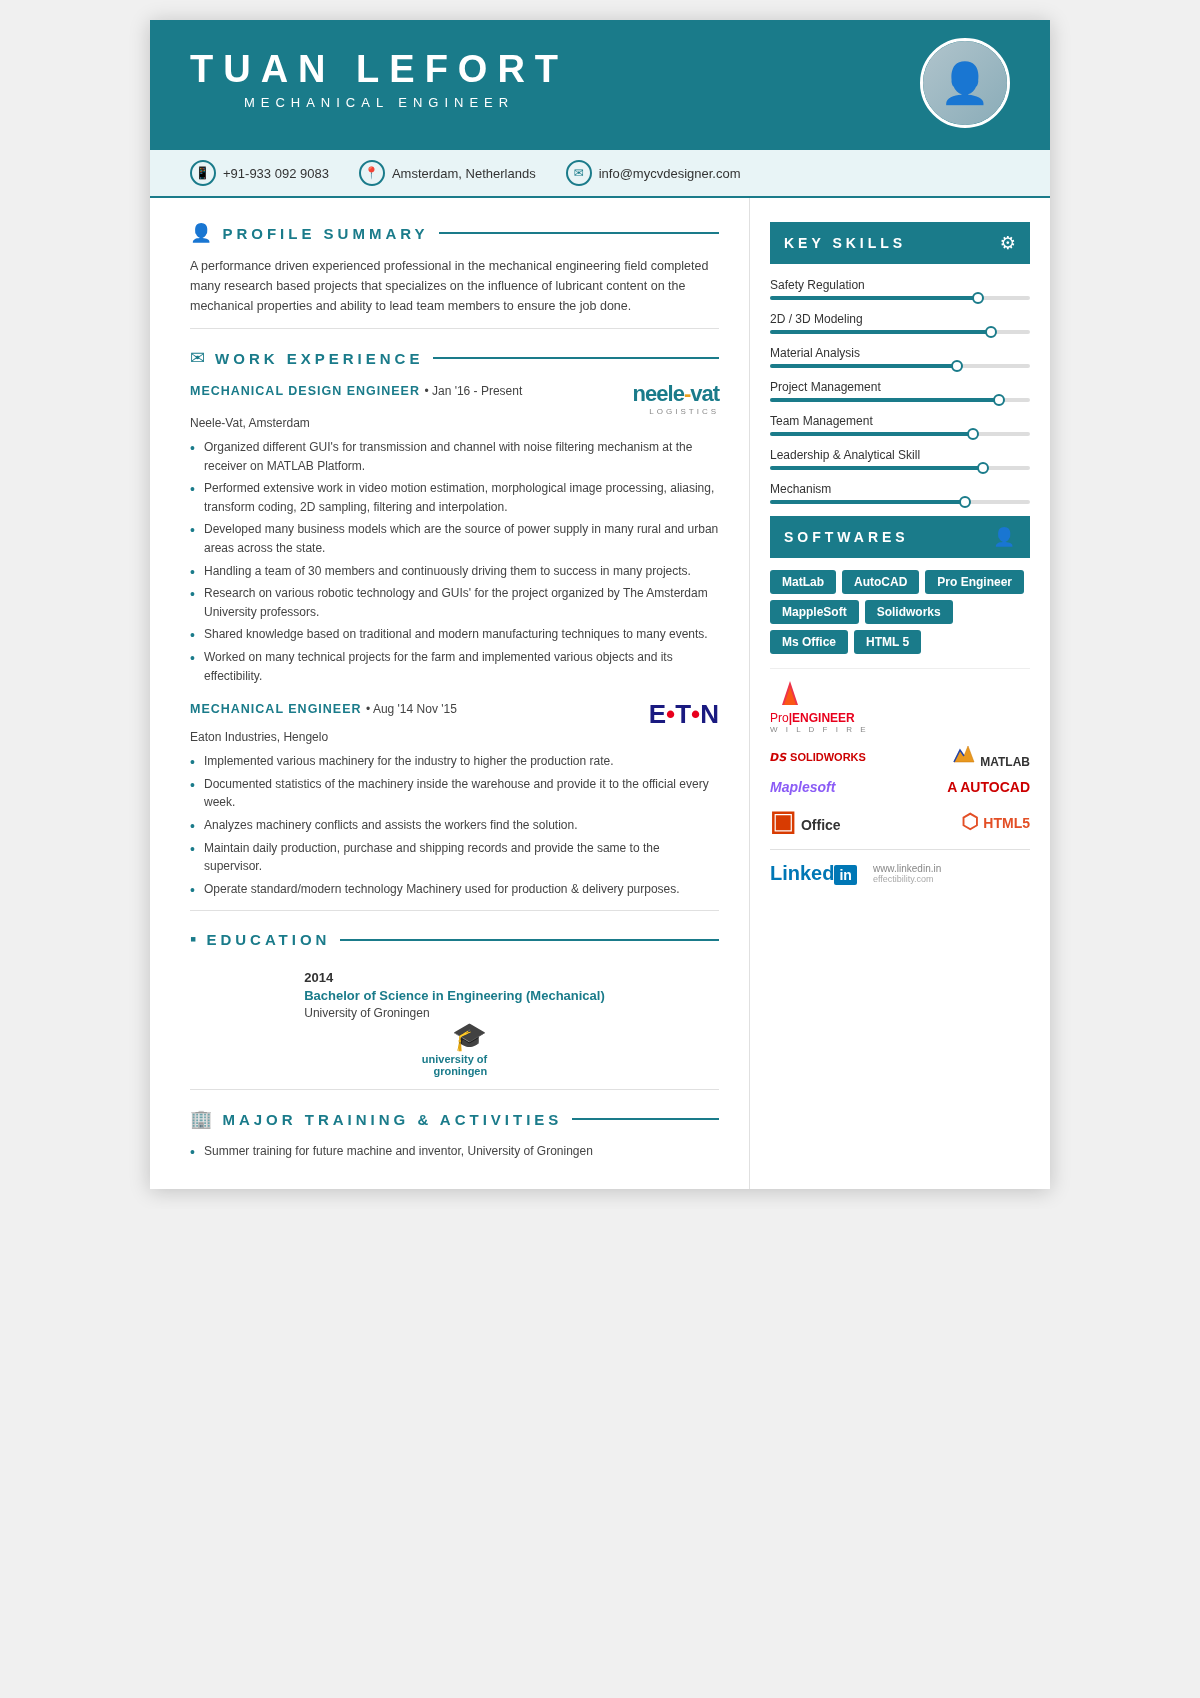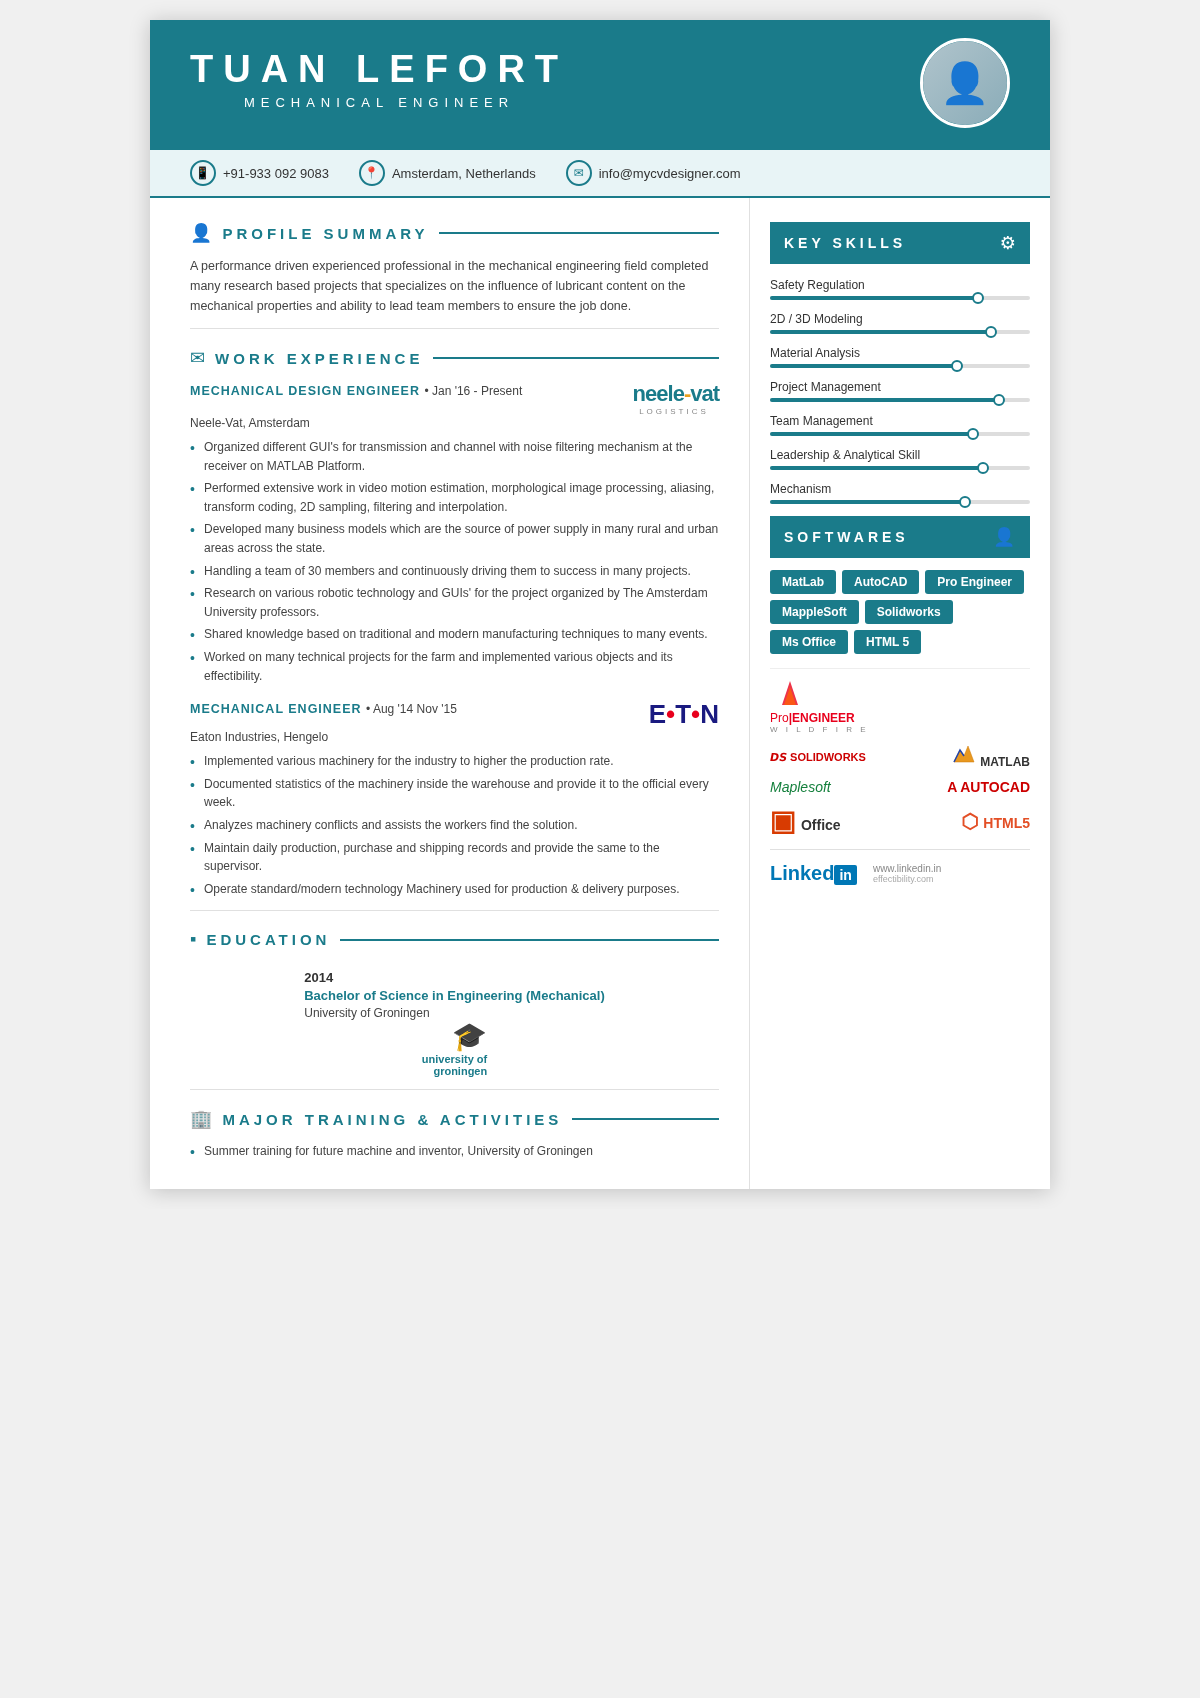--- a/index.html
+++ b/index.html
@@ -144,21 +144,21 @@
       color: #1a7b8a;
       letter-spacing: -1px;
     }
     .company-logo-neelevat span {
       color: #e8a020;
     }
     .company-logo-logistics {
       font-size: 8px;
       letter-spacing: 3px;
       color: #888;
-      text-align: center;
+      text-align: right;
     }
     .company-logo-eaton {
       font-size: 26px;
       font-weight: 900;
       color: #1a1a80;
     }
     .company-logo-eaton .dot { color: #e8001c; }
     .company-name {
       font-size: 12px;
       color: #444;
@@ -564,21 +564,21 @@
           <div>
             <svg width="24" height="24" viewBox="0 0 24 24">
               <path d="M2,20 L8,8 L12,14 L16,4 L22,20 Z" fill="#e89820" stroke="#cc7700" stroke-width="0.5"></path>
               <path d="M2,20 L8,8 L12,14" fill="none" stroke="#2244aa" stroke-width="1.5"></path>
             </svg>
             <span style="color:#333;font-size:12px;font-weight:700;">MATLAB</span>
           </div>
         </div>
         <div class="logo-row">
           <div>
-            <span style="color:#15803d;font-size:14px;font-weight:400;font-style:italic;">Maplesoft</span>
+            <span style="color:#8b5cf6;font-size:14px;font-weight:700;font-style:italic;">Maplesoft</span>
           </div>
           <div>
             <span style="color:#cc0000;font-size:14px;font-weight:900;">A AUTOCAD</span>
           </div>
         </div>
         <div class="logo-row">
           <div>
             <span style="color:#d83b01;font-size:28px;font-weight:900;">▣</span>
             <span style="color:#333;font-size:14px;font-weight:600;"> Office</span>
           </div>

